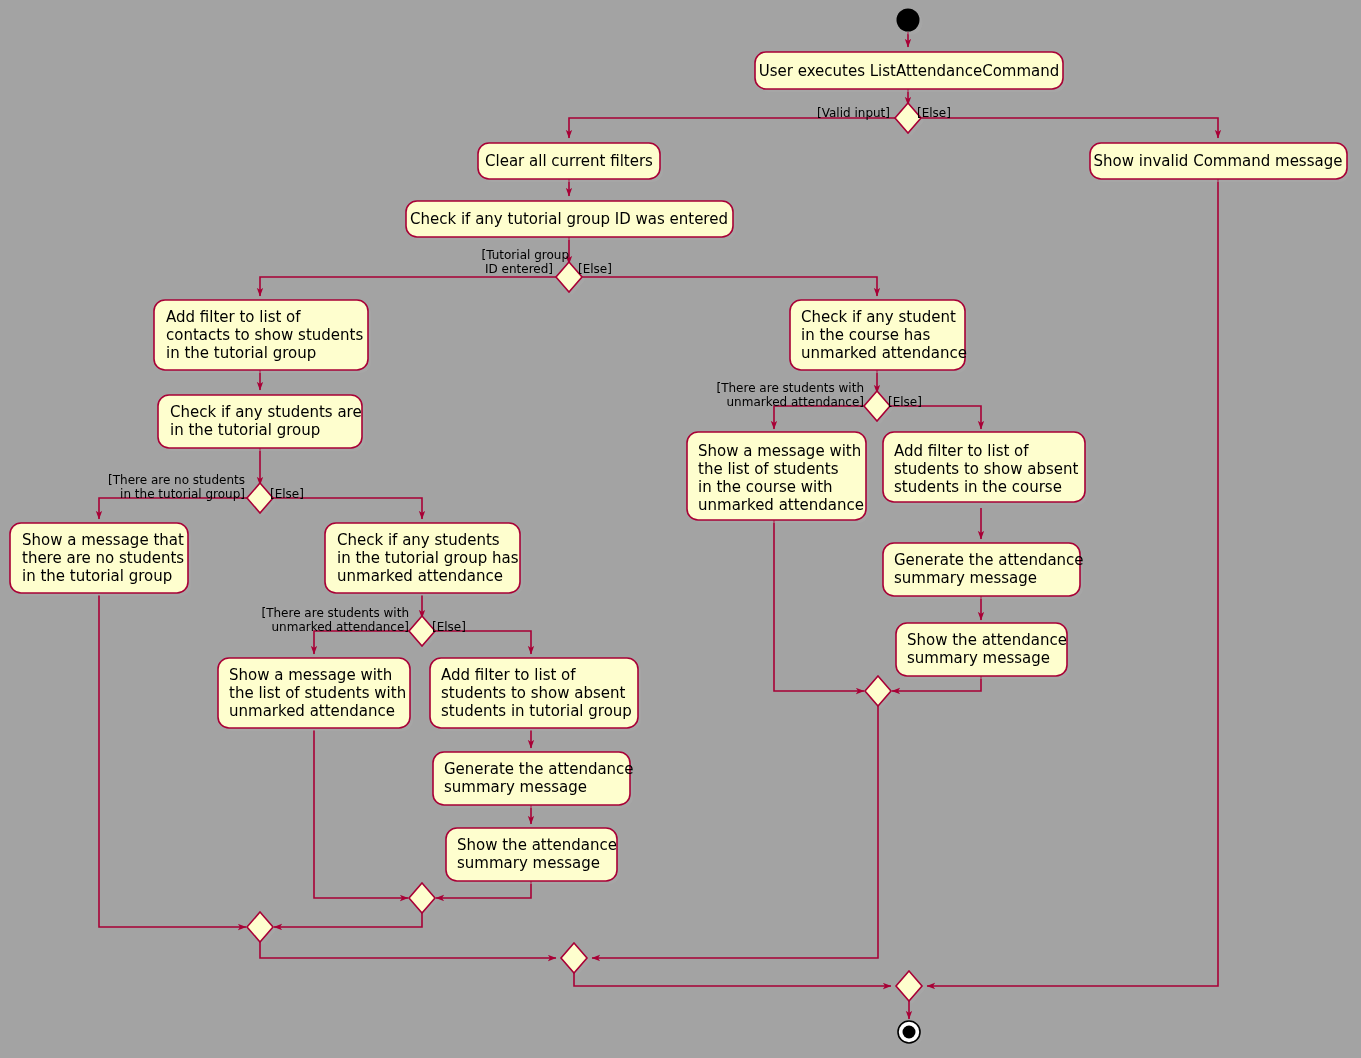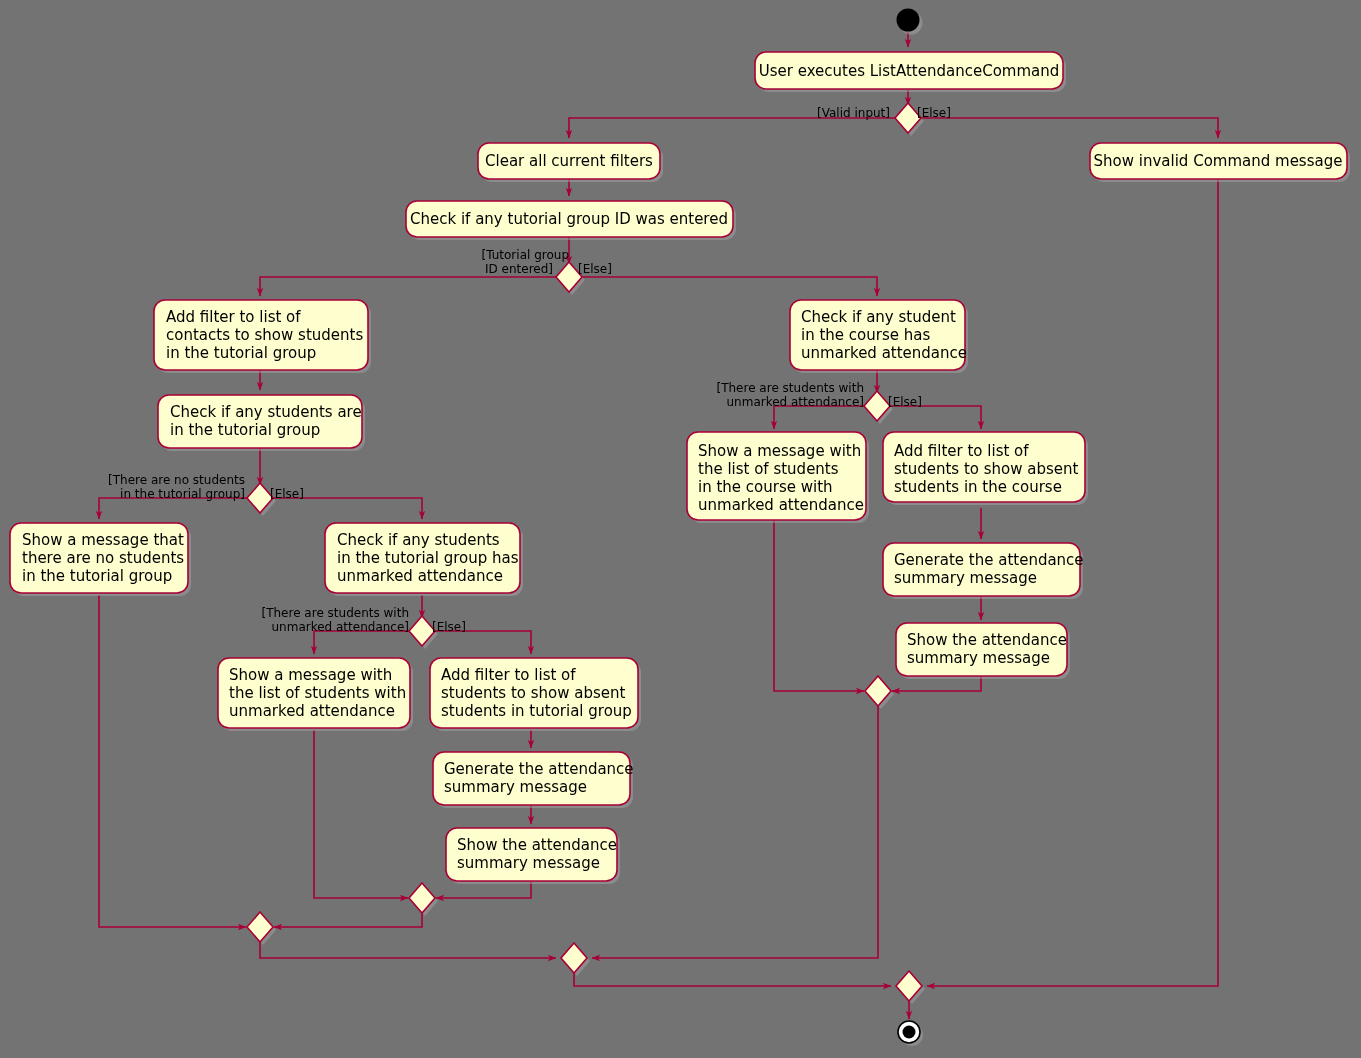--- a/index.html
+++ b/index.html
@@ -1,16 +1,16 @@
 <!DOCTYPE html>
 <html><head>
 <meta charset="utf-8">
 <style>
   html,body{margin:0;padding:0;background:#ffffff;}
-  #stage{position:relative;width:1361px;height:1058px;background:#737373;
+  #stage{position:relative;width:1361px;height:1058px;background:#a3a3a3;
          font-family:"DejaVu Sans", sans-serif;}
   svg{position:absolute;left:0;top:0;}
   .node-text{font-family:"DejaVu Sans", sans-serif;font-size:15px;fill:#000000;}
   .guard-text{font-family:"DejaVu Sans", sans-serif;font-size:12px;fill:#000000;}
   .act-rect{fill:#FEFECE;stroke:#A80036;stroke-width:1.6;}
   .shadow{fill:#AAAAAA;opacity:.45;}
   .edge{stroke:#A80036;stroke-width:1.6;fill:none;}
   .diamond{fill:#FEFECE;stroke:#A80036;stroke-width:1.6;}
 </style>
 </head>

